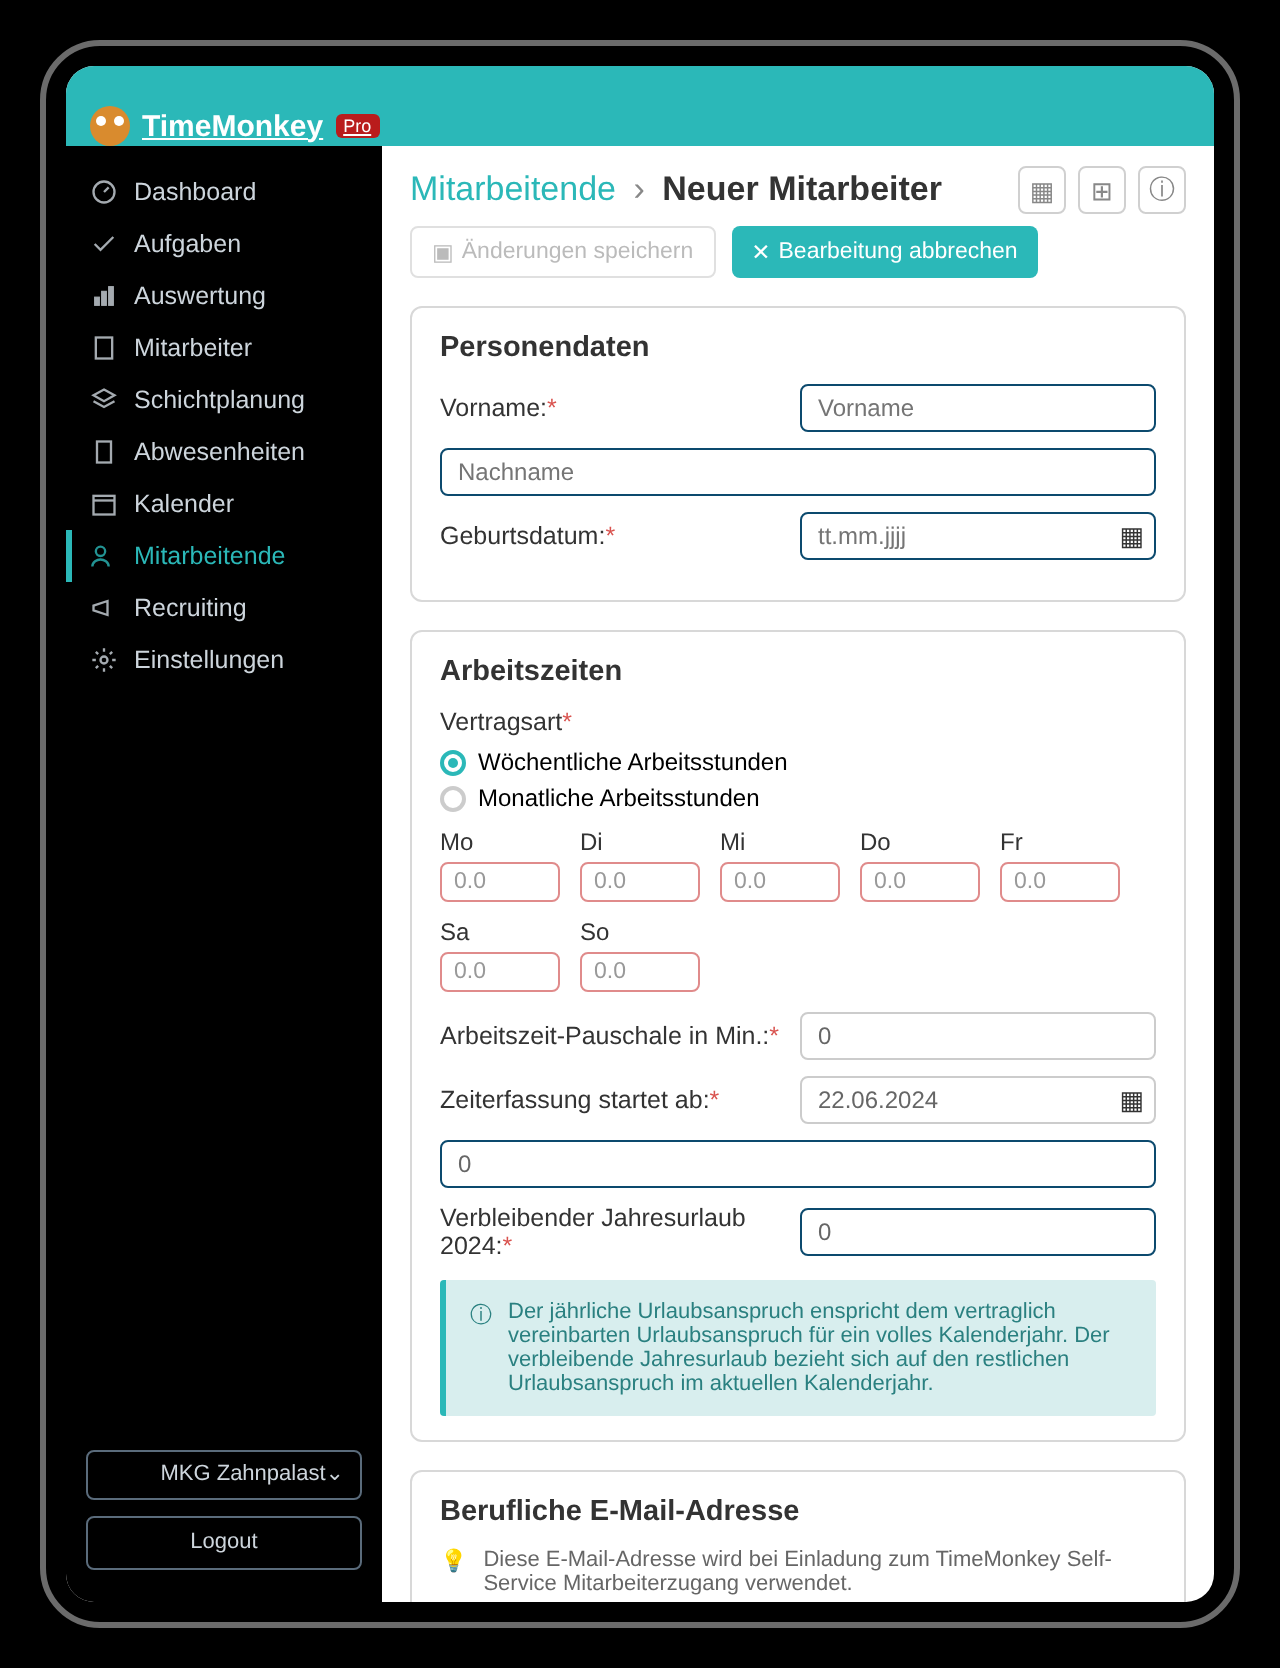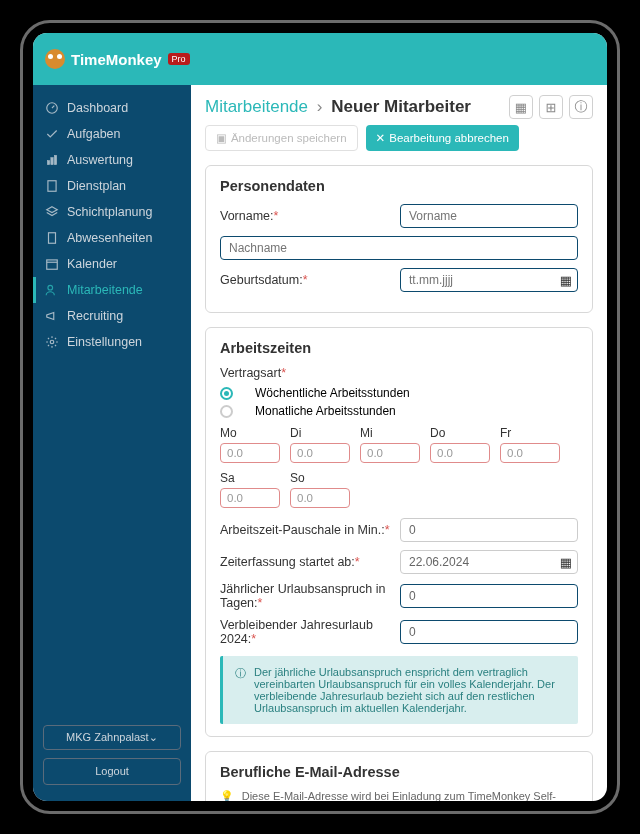--- a/index.html
+++ b/index.html
@@ -22,40 +22,41 @@
     .screen {
       width: 100%;
       height: 100%;
       background: #fff;
       border-radius: 14px;
       overflow: hidden;
       display: flex;
       flex-direction: column;
     }
     .topbar {
-      height: 52px;
+      height: 40px;
       background: #2bb8b8;
       display: flex;
-      align-items: center;
+      align-items: flex-end;
       padding: 0 12px;
       color: #fff;
+      text-decoration: underline;
     }
     .logo-wrap { display:flex; align-items:center; gap:6px;}
     .logo-icon {
       width: 20px; height: 20px; background:#d98b2e; border-radius:50%;
       position:relative;
     }
     .logo-icon::before{content:"";position:absolute;left:3px;top:5px;width:5px;height:5px;background:#fff;border-radius:50%;}
     .logo-icon::after{content:"";position:absolute;right:3px;top:5px;width:5px;height:5px;background:#fff;border-radius:50%;}
     .logo-text{font-weight:600;font-size:15px;}
     .pro-badge{background:#b91c1c;color:#fff;font-size:9px;padding:1px 4px;border-radius:3px;}
     .main-area{ flex:1; display:flex; overflow:hidden;}
     .sidebar{
       width:158px;
-      background:#0c4a6e;
+      background:#000000;
       color:#cdd5dc;
       display:flex;
       flex-direction:column;
       font-size:12.5px;
     }
     .nav{flex:1; padding:10px 0;}
     .nav-item{
       display:flex;align-items:center;gap:8px;
       padding:6px 12px;
       cursor:pointer;
@@ -64,21 +65,21 @@
       color:#2bb8b8;
       border-left:3px solid #2bb8b8;
       padding-left:9px;
     }
     .nav-icon{width:14px;height:14px;display:inline-block;opacity:.8;}
     .nav-icon svg{width:100%;height:100%;fill:currentColor;stroke:currentColor;}
     .sidebar-bottom{padding:8px 10px;font-size:10px;line-height:1.35;}
     .org-select{
       width:100%;background:transparent;border:1px solid #5a6b7b;color:#cdd5dc;
       border-radius:4px;padding:4px 8px;font-size:11px;margin-bottom:8px;
-      display:flex;justify-content:center;align-items:center;
+      display:flex;justify-content:flex-end;align-items:center;
     }
     .logout-btn{
       width:100%;background:transparent;border:1px solid #5a6b7b;color:#cdd5dc;
       border-radius:4px;padding:5px;font-size:11px;margin-bottom:8px;text-align:center;
     }
     .footer-text{color:#9aa5b0;font-style:italic;}
     .content{
       flex:1;
       overflow-y:auto;
       padding:10px 14px;
@@ -98,21 +99,21 @@
     }
     .panel h3{font-size:14.5px;font-weight:600;color:#333;margin-bottom:10px;}
     .form-row{display:flex;align-items:center;margin-bottom:8px;}
     .form-row label{width:180px;font-size:12.5px;color:#333;}
     .req{color:#d9534f;}
     .form-row input[type=text],.form-row input[type=date]{
       flex:1;border:1px solid #0c4a6e;border-radius:4px;padding:4px 8px;font-size:12px;color:#666;
     }
     .form-row.gray input{border-color:#ccc;}
     .sub-label{font-size:12.5px;color:#333;margin-bottom:6px;}
-    .radio-row{display:flex;align-items:center;gap:22px;margin-bottom:4px;font-size:12px;}
+    .radio-row{display:flex;align-items:center;gap:6px;margin-bottom:4px;font-size:12px;}
     .radio{width:13px;height:13px;border-radius:50%;border:2px solid #2bb8b8;display:inline-block;position:relative;}
     .radio.checked::after{content:"";position:absolute;inset:2px;background:#2bb8b8;border-radius:50%;}
     .radio.unchecked{border-color:#ccc;}
     .days{display:flex;gap:10px;margin-top:8px;flex-wrap:wrap;}
     .day{width:60px;}
     .day-label{font-size:12px;color:#333;margin-bottom:3px;display:block;}
     .day input{width:100%;border:1px solid #e08b8b;border-radius:4px;padding:3px 6px;font-size:11.5px;color:#999;}
     .info-box{
       background:#d8eeee;border-left:3px solid #2bb8b8;padding:10px 12px;font-size:11px;color:#2a8080;
       display:flex;gap:8px;margin-top:10px;border-radius:2px;
@@ -155,21 +156,21 @@
                   <rect x="4" y="13" width="4" height="7"></rect>
                   <rect x="10" y="8" width="4" height="12"></rect>
                   <rect x="16" y="4" width="4" height="16"></rect>
                 </svg></span>
             <span>Auswertung</span>
           </div>
           <div class="nav-item">
             <span class="nav-icon"><svg viewBox="0 0 24 24">
                   <rect x="5" y="3" width="14" height="18" fill="none" stroke-width="2"></rect>
                 </svg></span>
-            <span>Dienstplan</span>
+            <span>Mitarbeiter</span>
           </div>
           <div class="nav-item">
             <span class="nav-icon"><svg viewBox="0 0 24 24">
                   <path d="M12 3l9 5-9 5-9-5z" fill="none" stroke-width="2"></path>
                   <path d="M3 13l9 5 9-5" fill="none" stroke-width="2"></path>
                 </svg></span>
             <span>Schichtplanung</span>
           </div>
           <div class="nav-item">
             <span class="nav-icon"><svg viewBox="0 0 24 24">
@@ -287,21 +288,20 @@
             <input type="text" value="0" style="">
           </div>
           <div class="form-row gray">
             <label><span>Zeiterfassung startet ab:</span><span class="req">*</span></label>
             <div class="date-input">
               <input type="text" value="22.06.2024" style="">
               <span class="cal-icon">▦</span>
             </div>
           </div>
           <div class="form-row">
-            <label><span>Jährlicher Urlaubsanspruch in Tagen:</span><span class="req">*</span></label>
             <input type="text" value="0" style="">
           </div>
           <div class="form-row">
             <label><span>Verbleibender Jahresurlaub 2024:</span><span class="req">*</span></label>
             <input type="text" value="0" style="">
           </div>
           <div class="info-box">
             <span>ⓘ</span>
             <span>Der jährliche Urlaubsanspruch enspricht dem vertraglich vereinbarten Urlaubsanspruch für ein volles Kalenderjahr. Der verbleibende Jahresurlaub bezieht sich auf den restlichen Urlaubsanspruch im aktuellen Kalenderjahr.</span>
           </div>

